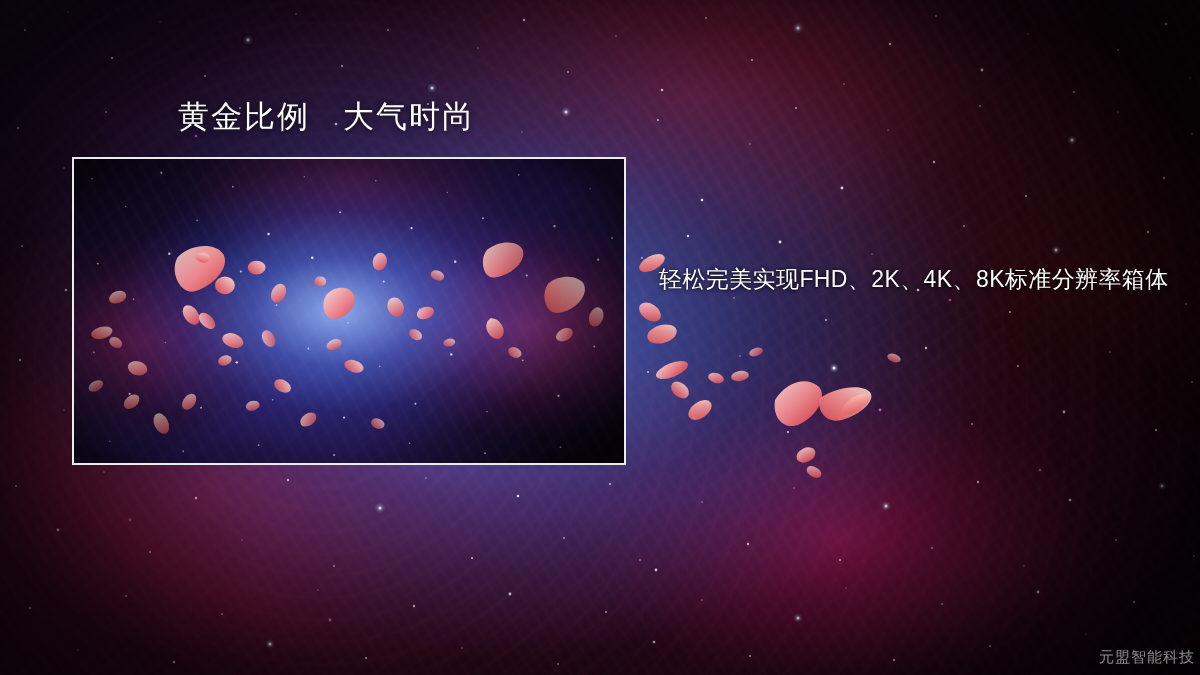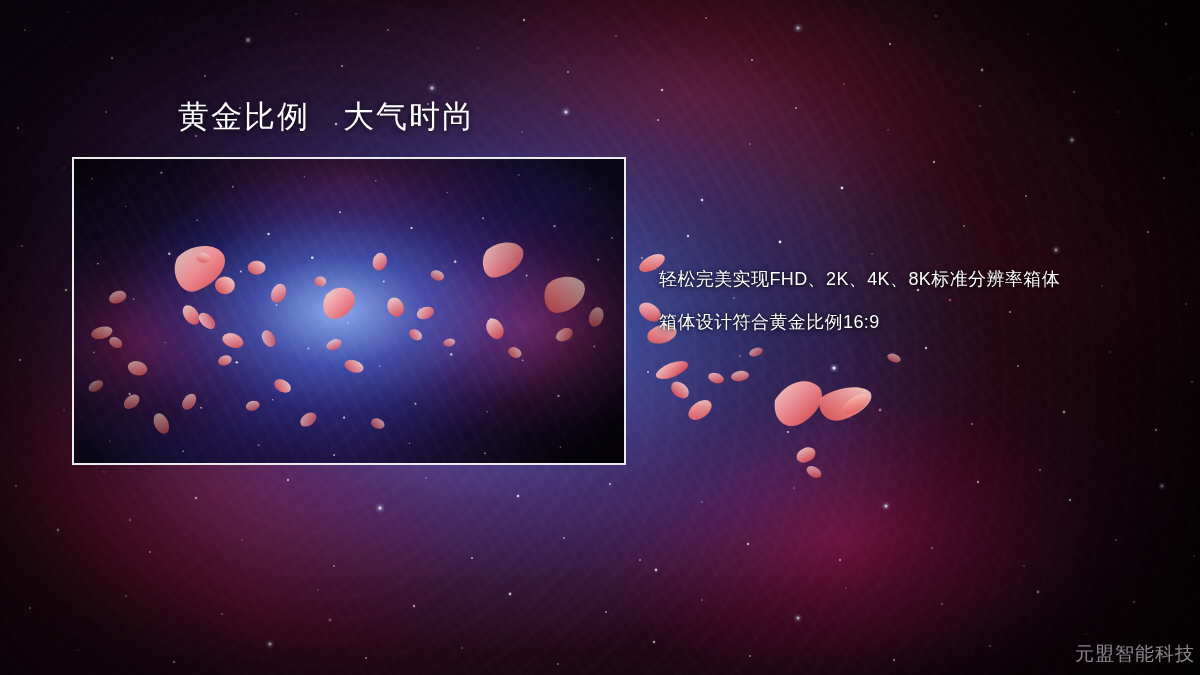--- a/index.html
+++ b/index.html
@@ -113,32 +113,32 @@
     white-space: pre;
     text-shadow: 0 1px 6px rgba(0,0,0,0.75);
   }
   .body-text {
     position: absolute;
     left: 659px;
     top: 258px;
     width: 500px;
   }
   .body-line {
-    font-size: 18px;
+    font-size: 23px;
     line-height: 43px;
     color: #ffffff;
     letter-spacing: 0.4px;
     white-space: pre;
     text-shadow: 0 1px 5px rgba(0,0,0,0.85), 0 0 2px rgba(0,0,0,0.6);
   }
   .watermark {
     position: absolute;
     right: 5px;
     bottom: 8px;
-    font-size: 19px;
+    font-size: 15px;
     letter-spacing: 1px;
     color: rgba(225,222,226,0.60);
     white-space: pre;
   }
 </style>
 </head>
 <body>
 
 <div id="slide">
 
@@ -486,18 +486,17 @@
         </g>
       </svg>
     </div>
     <div class="frame-vig"></div>
   </div>
 
   <div class="title">黄金比例　大气时尚</div>
 
   <div class="body-text">
     <div class="body-line">轻松完美实现FHD、2K、4K、8K标准分辨率箱体</div>
-    <div class="body-line">箱体设计符合黄金比例16:9</div>
   </div>
 
   <div class="watermark">元盟智能科技</div>
 
 </div>
 
 </body></html>

